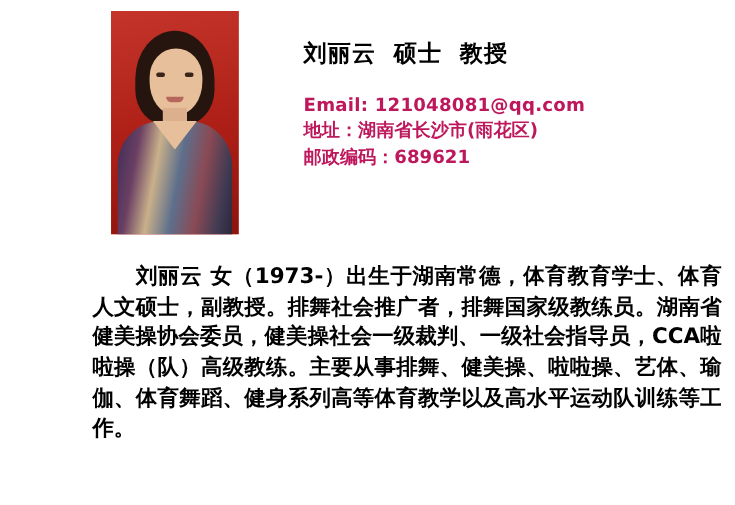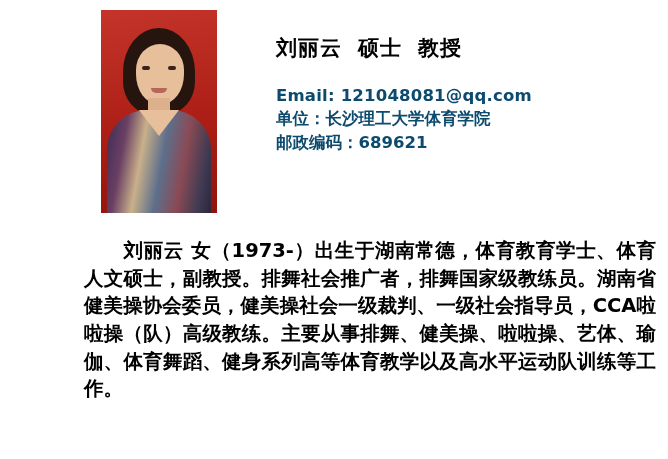--- a/index.html
+++ b/index.html
@@ -121,21 +121,21 @@
     font-size: 21px;
     font-weight: bold;
     color: #000000;
     letter-spacing: 1px;
     margin-bottom: 22px;
     white-space: nowrap;
   }
   .name-line .gap { display: inline-block; width: 16px; }
   .contact-line {
     font-size: 16.5px;
-    color: #0c4a6e;
+    color: #be185d;
     line-height: 1.42;
     white-space: nowrap;
     font-weight: bold;
   }
   .contact-line.email { letter-spacing: 0.2px; }
   
   .bio {
     position: absolute;
     left: 84px;
     top: 237px;
@@ -165,21 +165,21 @@
         <div class="p-mouth"></div>
         <div class="p-neck"></div>
         <div class="p-body"></div>
         <div class="p-collar"></div>
       </div>
     </div>
 
     <div class="info">
       <div class="name-line"><span>刘丽云</span><span class="gap"></span><span>硕士</span><span class="gap"></span><span>教授</span></div>
       <div class="contact-line email">Email: 121048081@qq.com</div>
-      <div class="contact-line">单位：长沙理工大学体育学院</div>
+      <div class="contact-line">地址：湖南省长沙市(雨花区)</div>
       <div class="contact-line">邮政编码：689621</div>
     </div>
 
   </div>
 
   <div class="bio"><span class="indent"></span><span>刘丽云 女（1973-）出生于湖南常德，体育教育学士、体育人文硕士，副教授。排舞社会推广者，排舞国家级教练员。湖南省健美操协会委员，健美操社会一级裁判、一级社会指导员，CCA啦啦操（队）高级教练。主要从事排舞、健美操、啦啦操、艺体、瑜伽、体育舞蹈、健身系列高等体育教学以及高水平运动队训练等工作。</span></div>
 
 </div>
 
 </body></html>

